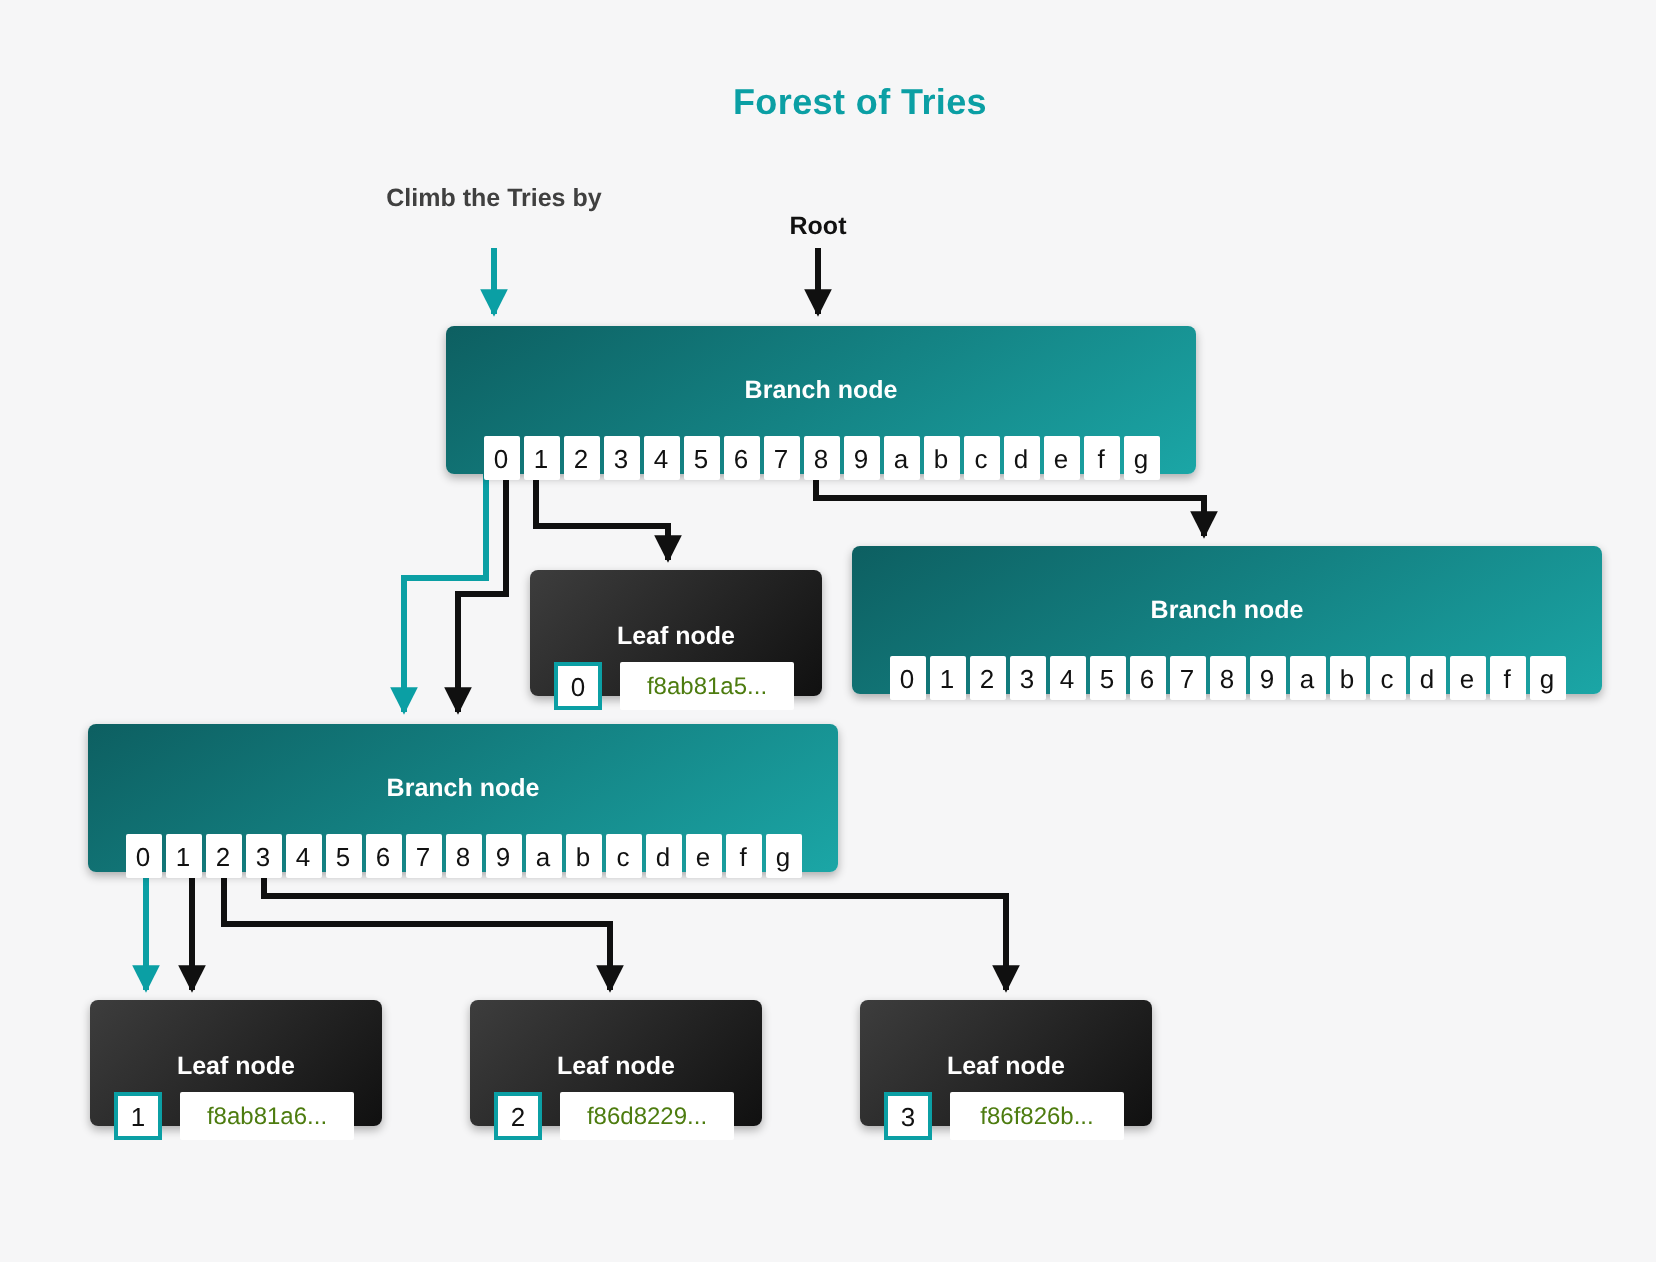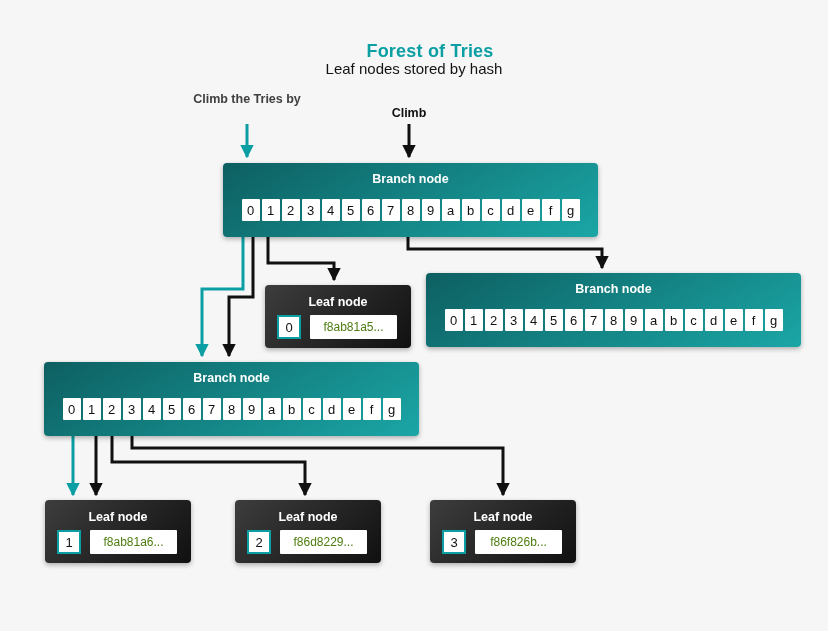--- a/index.html
+++ b/index.html
@@ -15,26 +15,26 @@
     color:#404040; font-size:12.5px; font-weight:bold; line-height:14px; }
   .note-root { position:absolute; top:106px; left:359px; width:100px; text-align:center;
     color:#111; font-size:12.5px; font-weight:bold; }
 
   .branch { position:absolute; width:375px; height:74px; box-sizing:border-box; padding-top:9px;
     border-radius:4px; background:linear-gradient(150deg,#0d5f61 0%,#1ba6a6 100%);
     box-shadow:0 2px 5px rgba(0,0,0,0.30); }
   #branch-top   { left:223px; top:163px; }
   #branch-right { left:426px; top:273px; }
   #branch-left  { left:44px;  top:362px; }
-  .branch-label { margin:0; text-align:center; color:#ffffff; font-size:12.5px; font-weight:bold; }
+  .branch-label { margin:16px; text-align:center; color:#ffffff; font-size:12.5px; font-weight:bold; }
   .cellrow { display:flex; gap:2px; justify-content:center; margin-top:13px; }
   .cell { width:18px; height:22px; background:#ffffff; color:#111; font-size:13px;
     display:flex; align-items:center; justify-content:center; border-radius:1px; }
 
-  .leaf { position:absolute; width:146px; height:63px; box-sizing:border-box; padding-top:10px;
+  .leaf { position:absolute; width:146px; height:63px; box-sizing:border-box; padding-top:26px;
     border-radius:4px; background:linear-gradient(135deg,#3d3d3d 0%,#101010 100%);
     box-shadow:0 2px 5px rgba(0,0,0,0.30); }
   #leaf-mid { left:265px; top:285px; }
   #leaf-1   { left:45px;  top:500px; }
   #leaf-2   { left:235px; top:500px; }
   #leaf-3   { left:430px; top:500px; }
   .leaf-label { margin:0; text-align:center; color:#ffffff; font-size:12.5px; font-weight:bold; }
   .leafrow { display:flex; align-items:center; gap:9px; margin:6px 14px 0 12px; }
   .idx { width:20px; height:20px; background:#ffffff; border:2px solid #0b9fa4; color:#111;
     font-size:13px; display:flex; align-items:center; justify-content:center; }
@@ -63,26 +63,25 @@
       <path d="M268 223 V263 H334 V280" stroke="#101010" marker-end="url(#ah-black)"></path>
       <path d="M408 223 V249 H602 V268" stroke="#101010" marker-end="url(#ah-black)"></path>
       <path d="M73 423 V495" stroke="#0b9fa4" marker-end="url(#ah-teal)"></path>
       <path d="M96 423 V495" stroke="#101010" marker-end="url(#ah-black)"></path>
       <path d="M112 423 V462 H305 V495" stroke="#101010" marker-end="url(#ah-black)"></path>
       <path d="M132 423 V448 H503 V495" stroke="#101010" marker-end="url(#ah-black)"></path>
     </g>
   </svg>
 
   <div class="page-title">Forest of Tries</div>
-  <div class="page-subtitle">Leaf nodes stored by hash</div>
 
   <div class="note-climb">
     <div>Climb the Tries by</div>
   </div>
-  <div class="note-root">Climb</div>
+  <div class="note-root">Root</div>
 
   <div class="branch" id="branch-top">
     <div class="branch-label">Branch node</div>
     <div class="cellrow">
       <span class="cell">0</span>
       <span class="cell">1</span>
       <span class="cell">2</span>
       <span class="cell">3</span>
       <span class="cell">4</span>
       <span class="cell">5</span>

